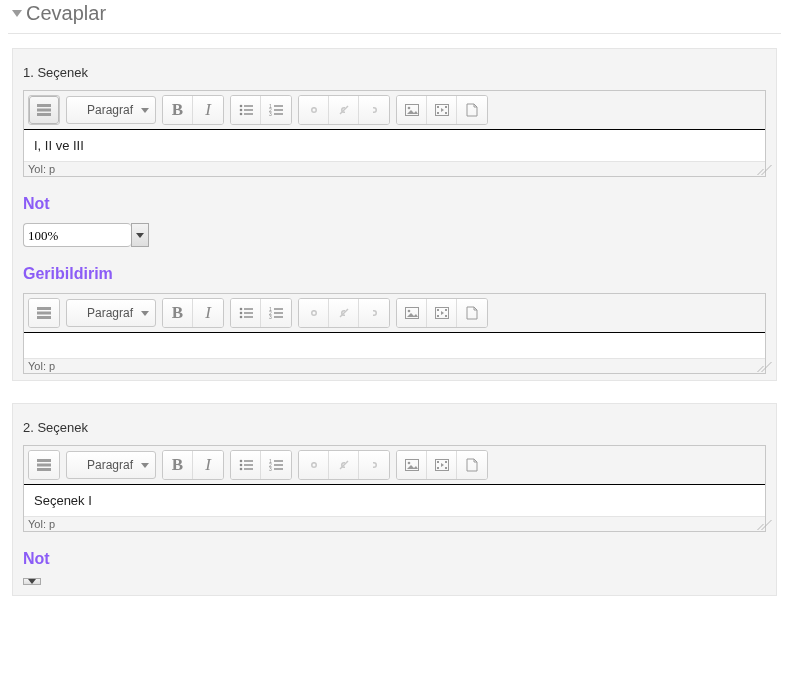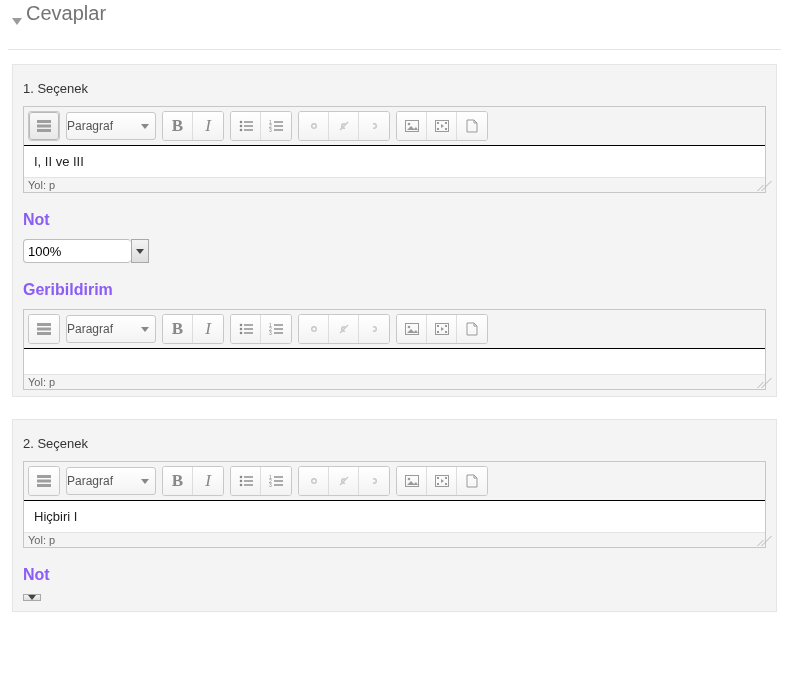--- a/index.html
+++ b/index.html
@@ -7,22 +7,22 @@
     margin: 0;
     padding: 0;
     font-family: Arial, Helvetica, sans-serif;
     font-size: 13px;
     color: #333;
     background: #fff;
     width: 789px;
   }
   .section-header {
     display: flex;
-    align-items: flex-end;
-    padding: 2px 4px 24px 4px;
+    align-items: center;
+    padding: 2px 4px 8px 4px;
     border-bottom: 1px solid #e4e4e4;
     margin: 0 8px 14px 8px;
   }
   .section-header .tri {
     width: 0; height: 0;
     border-left: 5px solid transparent;
     border-right: 5px solid transparent;
     border-top: 7px solid #9b9b9b;
     margin-right: 4px;
   }
@@ -90,21 +90,21 @@
   }
   .tb-select {
     width: 90px;
     height: 28px;
     border: 1px solid #c8c8c8;
     border-radius: 3px;
     background: linear-gradient(#ffffff, #f3f3f3);
     display: flex;
     align-items: center;
     justify-content: space-between;
-    padding: 0 6px 0 0;
+    padding: 0 6px 0 20px;
     font-size: 12px;
     color: #555;
     cursor: pointer;
   }
   .tb-select .caret {
     width: 0; height: 0;
     border-left: 4px solid transparent;
     border-right: 4px solid transparent;
     border-top: 5px solid #888;
   }
@@ -168,20 +168,21 @@
     align-items: stretch;
     width: fit-content;
     margin-bottom: 4px;
   }
   .select-wrap select {
     -webkit-appearance: none;
     -moz-appearance: none;
     appearance: none;
     border-right: none;
     border-radius: 4px;
+    font-family: Liberation Serif, serif;
   }
   .select-btn {
     width: 18px;
     border: 1px solid #a9a9a9;
     background: linear-gradient(#f3f3f3, #dedede);
     display: flex;
     align-items: center;
     justify-content: center;
   }
   .select-btn .caret {
@@ -498,21 +499,21 @@
             </svg>
           </button>
         <button class="tb-btn">
             <svg width="12" height="14" viewBox="0 0 12 14">
               <path d="M1 1 h7 l3 3 v9 h-10 z" fill="none" stroke="#9a9a9a"></path>
               <path d="M8 1 v3 h3" fill="none" stroke="#9a9a9a"></path>
             </svg>
           </button>
       </div>
     </div>
-    <div class="editor-content">Hiçbiri I</div>
+    <div class="editor-content">Seçenek I</div>
     <div class="path-bar">
       <span>Yol: p</span>
       <span class="resize-grip"></span>
     </div>
   </div>
 
   <div class="sub-label">Not</div>
   <div class="select-wrap">
     <div class="select-btn">
         <span class="caret"></span>

